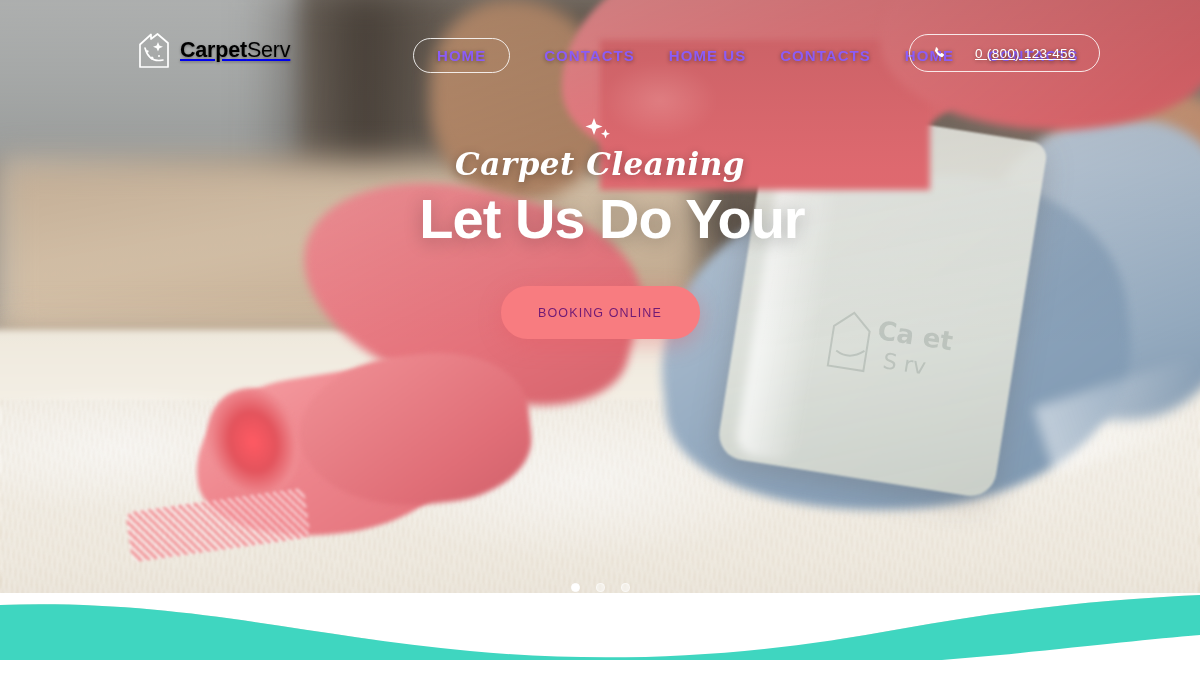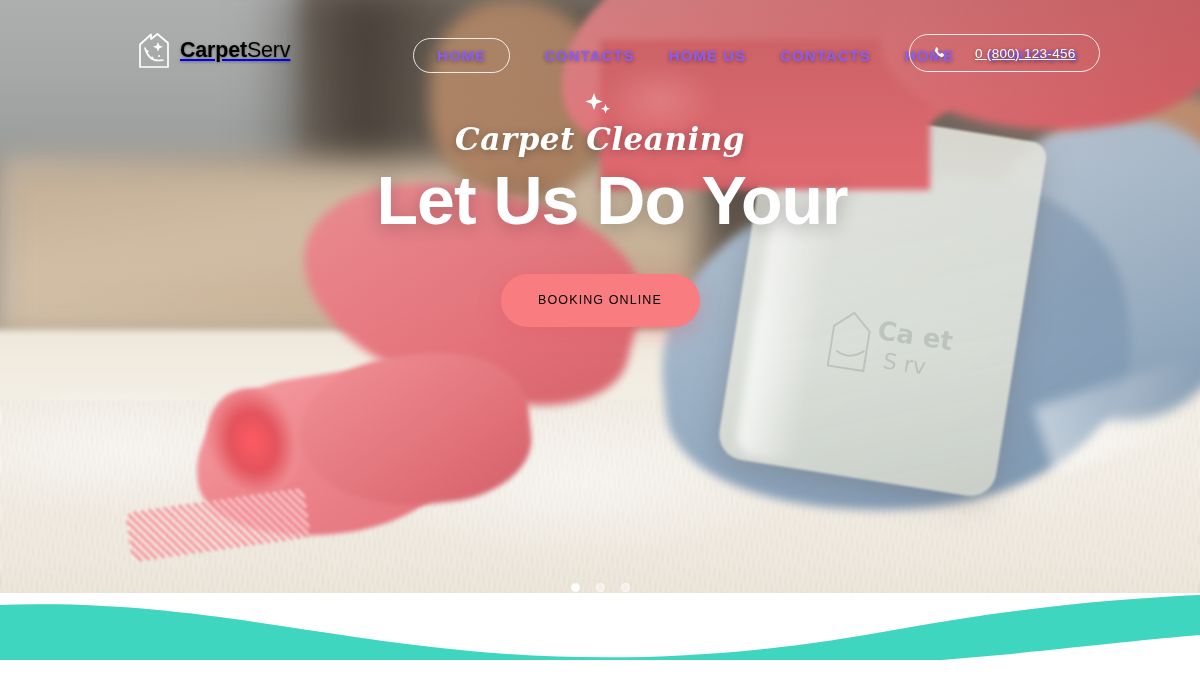--- a/index.html
+++ b/index.html
@@ -220,41 +220,41 @@
     border-radius:30px; height:38px; padding:0 23px;
     color:#fff; font-size:13.5px; letter-spacing:.3px; white-space:nowrap;
     text-shadow:0 1px 4px rgba(0,0,0,.35);
   }
   .phone-icon{ width:14px; height:14px; display:block; }
 
   
   .hero-content{
     position:absolute; left:0; top:0; width:1200px; height:640px;
     z-index:35; display:flex; flex-direction:column; align-items:center;
-    padding-top:91px; pointer-events:none;
+    padding-top:116px; pointer-events:none;
   }
   .sparkle{ width:40px; height:30px; display:block; margin-bottom:2px; }
   .script{
     font-family:"DejaVu Serif", serif;
     font-style:italic; font-weight:700;
     font-size:31px; color:#ffffff; letter-spacing:.5px;
     text-shadow:0 2px 10px rgba(0,0,0,.3);
     margin-top:-2px;
   }
   .headline{
     margin-top:8px;
-    font-size:68px; font-weight:700; line-height:1.04; color:#ffffff;
+    font-size:56px; font-weight:700; line-height:1.04; color:#ffffff;
     text-align:center; letter-spacing:-1px;
     text-shadow:0 3px 18px rgba(0,0,0,.25);
     margin-left:24px;
   }
   .cta{
     pointer-events:auto;
     margin-top:38px;
-    background:#f87c80; color:#000000;
+    background:#f87c80; color:#701a75;
     border:none; border-radius:30px;
     width:199px; height:53px;
     font-family:"Liberation Sans", sans-serif;
     font-size:12.5px; font-weight:400; letter-spacing:1.1px;
     cursor:pointer;
     box-shadow:0 6px 22px rgba(230,90,96,.35);
   }
 
   .dots{
     position:absolute; left:0; top:583px; width:1200px;

